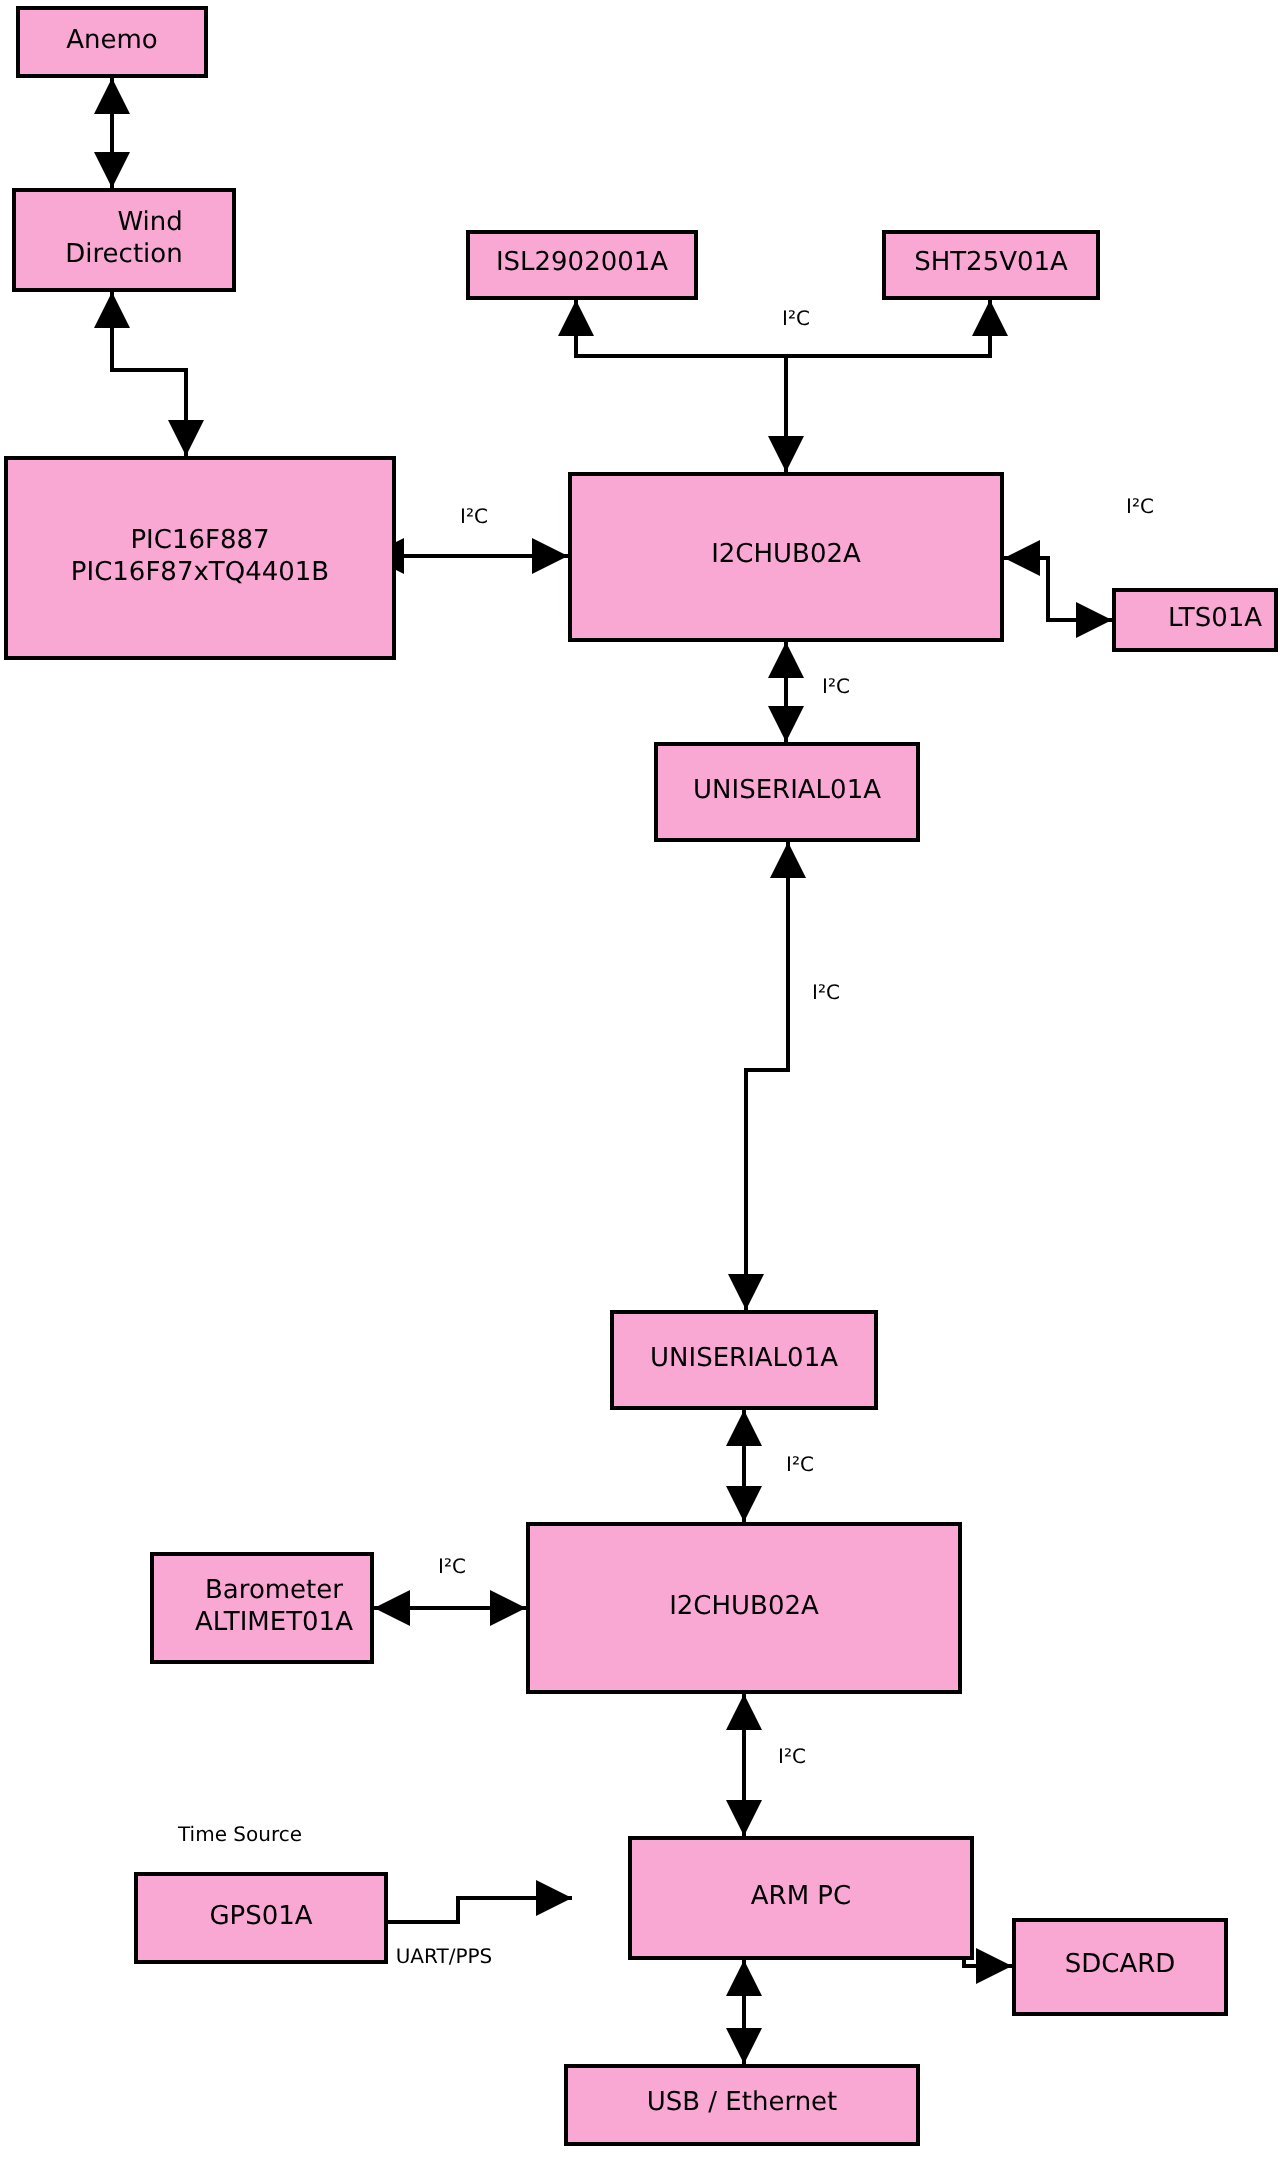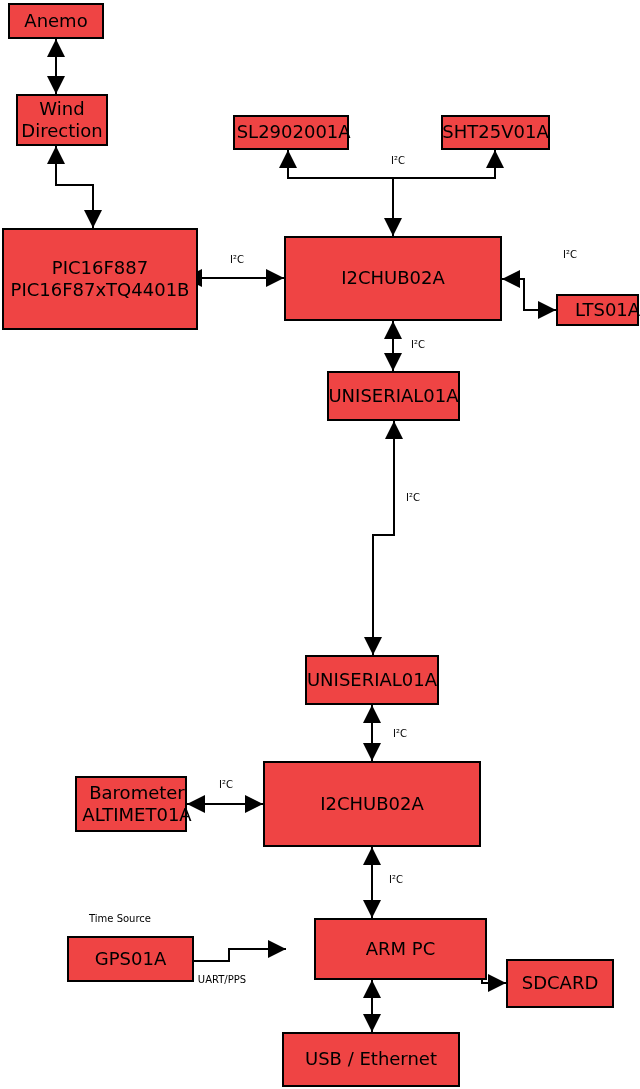--- a/index.html
+++ b/index.html
@@ -20,26 +20,26 @@
     left: 0;
     top: 0;
     width: 640px;
     height: 1089px;
     pointer-events: none;
   }
   .node {
     position: absolute;
     box-sizing: border-box;
     border: 2px solid #000000;
-    background: #ef4444;
+    background: #f9a8d4;
     display: flex;
     align-items: center;
     justify-content: center;
     text-align: center;
-    font-size: 18px;
+    font-size: 13px;
     line-height: 1.25;
     color: #000000;
     white-space: pre-line;
   }
   .float-label {
     position: absolute;
     transform: translate(-50%, -50%);
     font-size: 10px;
     color: #000000;
     white-space: nowrap;
@@ -76,37 +76,37 @@
         <path class="edge" d="M372,705 L372,761" marker-end="url(#arrow-end)" marker-start="url(#arrow-start)"></path>
         <path class="edge" d="M187,804 L263,804" marker-end="url(#arrow-end)" marker-start="url(#arrow-start)"></path>
         <path class="edge" d="M372,847 L372,918" marker-end="url(#arrow-end)" marker-start="url(#arrow-start)"></path>
         <path class="edge" d="M173,961 L229,961 L229,949 L286,949" marker-end="url(#arrow-end)"></path>
         <path class="edge" d="M459,949 L482,949 L482,983 L506,983" marker-end="url(#arrow-end)" marker-start="url(#arrow-start)"></path>
         <path class="edge" d="M372,980 L372,1032" marker-end="url(#arrow-end)" marker-start="url(#arrow-start)"></path>
       </g>
   </svg>
   <div id="node-layer">
       <div class="node" style="left: 8px; top: 3px; width: 96px; height: 36px;">Anemo</div>
-      <div class="node" style="left: 16px; top: 94px; width: 92px; height: 52px;">Wind
+      <div class="node" style="left: 6px; top: 94px; width: 112px; height: 52px; text-align: right;">Wind
 Direction</div>
       <div class="node" style="left: 2px; top: 228px; width: 196px; height: 102px;">PIC16F887
 PIC16F87xTQ4401B</div>
       <div class="node" style="left: 233px; top: 115px; width: 116px; height: 35px;">ISL2902001A</div>
       <div class="node" style="left: 441px; top: 115px; width: 109px; height: 35px;">SHT25V01A</div>
       <div class="node" style="left: 284px; top: 236px; width: 218px; height: 85px;">I2CHUB02A</div>
       <div class="node" style="left: 556px; top: 294px; width: 83px; height: 32px; padding-left: 20px;">LTS01A</div>
       <div class="node" style="left: 327px; top: 371px; width: 133px; height: 50px;">UNISERIAL01A</div>
       <div class="node" style="left: 305px; top: 655px; width: 134px; height: 50px;">UNISERIAL01A</div>
       <div class="node" style="left: 263px; top: 761px; width: 218px; height: 86px;">I2CHUB02A</div>
       <div class="node" style="left: 75px; top: 776px; width: 112px; height: 56px; padding-left: 12px;">Barometer
 ALTIMET01A</div>
       <div class="node" style="left: 67px; top: 936px; width: 127px; height: 46px;">GPS01A</div>
       <div class="node" style="left: 286px; top: 918px; width: 173px; height: 62px; margin-left: 28px;">ARM PC</div>
       <div class="node" style="left: 506px; top: 959px; width: 108px; height: 49px;">SDCARD</div>
-      <div class="node" style="left: 282px; top: 1032px; width: 178px; height: 55px;">USB / Ethernet</div>
+      <div class="node" style="left: 282px; top: 1032px; width: 178px; height: 41px;">USB / Ethernet</div>
     </div>
   <div id="label-layer">
       <div class="float-label" style="left: 398px; top: 160px;">I²C</div>
       <div class="float-label" style="left: 237px; top: 259px;">I²C</div>
       <div class="float-label" style="left: 570px; top: 254px;">I²C</div>
       <div class="float-label" style="left: 418px; top: 344px;">I²C</div>
       <div class="float-label" style="left: 413px; top: 497px;">I²C</div>
       <div class="float-label" style="left: 400px; top: 733px;">I²C</div>
       <div class="float-label" style="left: 226px; top: 784px;">I²C</div>
       <div class="float-label" style="left: 396px; top: 879px;">I²C</div>

